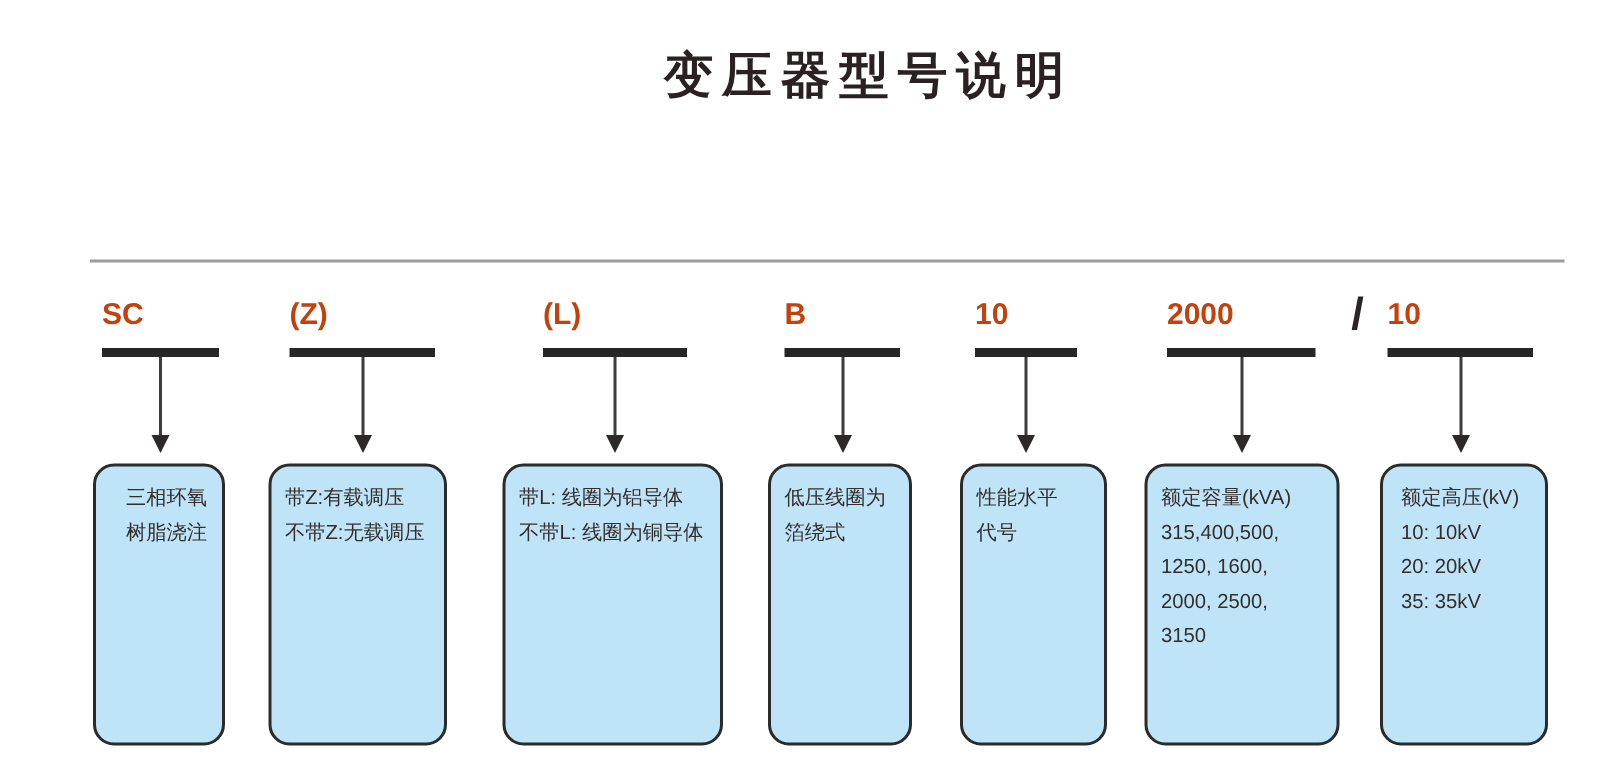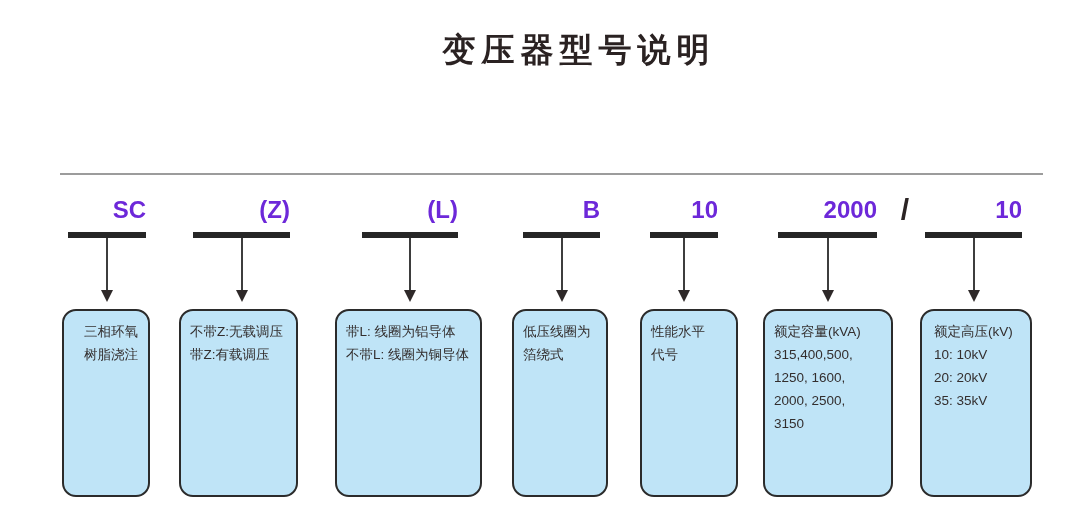--- a/index.html
+++ b/index.html
@@ -29,26 +29,26 @@
     left: 60px;
     width: 983px;
     height: 2px;
     background: #9c9c9c;
   }
   .segment {
     position: absolute;
     top: 192px;
   }
   .code {
-    text-align: right;
-    font-size: 24px;
+    text-align: left;
+    font-size: 20px;
     font-weight: 700;
     line-height: 36px;
     height: 36px;
-    color: #6d28d9;
+    color: #c2410c;
     white-space: nowrap;
   }
   .bar {
     height: 6px;
     margin-top: 4px;
     background: #262626;
   }
   .arrow {
     position: relative;
     height: 64px;
@@ -172,22 +172,22 @@
         <div class="shaft"></div>
         <div class="head"></div>
       </div>
   </div>
 
   <div class="box" style="left:62px;  width:88px;padding-left:20px;">
       <div class="box-line">三相环氧</div>
       <div class="box-line">树脂浇注</div>
     </div>
   <div class="box" style="left:179px; width:119px;">
+      <div class="box-line">带Z:有载调压</div>
       <div class="box-line">不带Z:无载调压</div>
-      <div class="box-line">带Z:有载调压</div>
     </div>
   <div class="box" style="left:335px; width:147px;">
       <div class="box-line">带L: 线圈为铝导体</div>
       <div class="box-line">不带L: 线圈为铜导体</div>
     </div>
   <div class="box" style="left:512px; width:96px;">
       <div class="box-line">低压线圈为</div>
       <div class="box-line">箔绕式</div>
     </div>
   <div class="box" style="left:640px; width:98px;">

